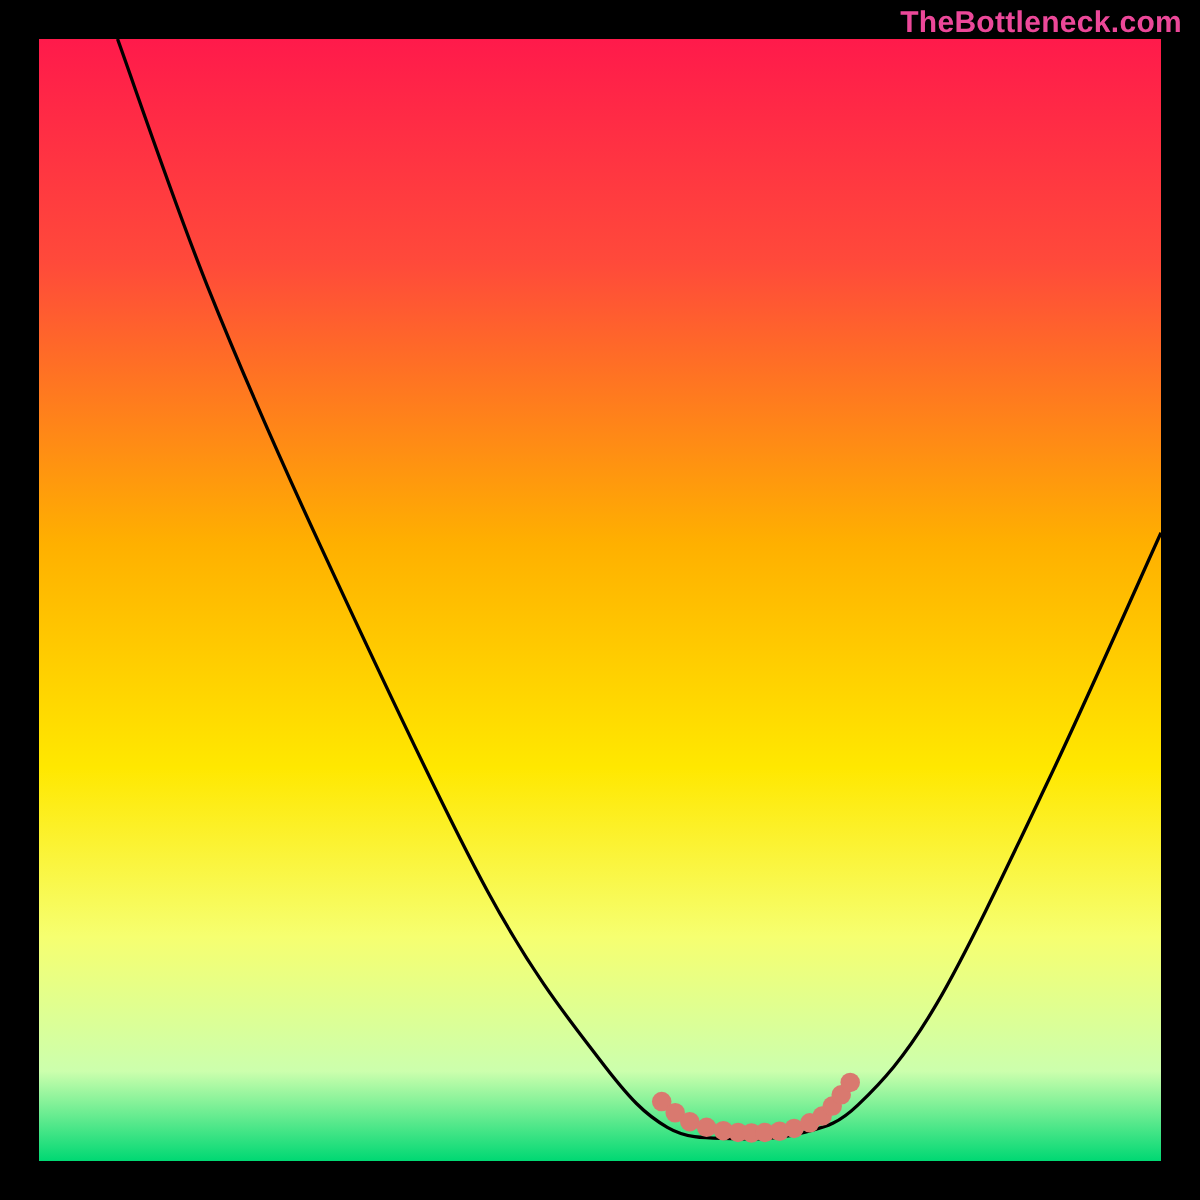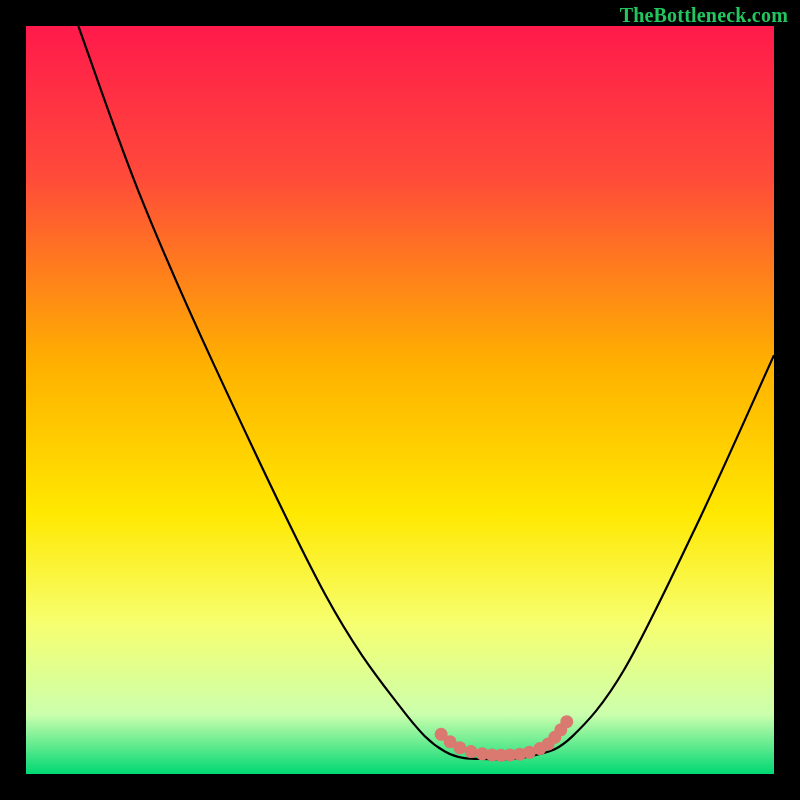--- a/index.html
+++ b/index.html
@@ -25,24 +25,24 @@
     width: 748px;
     height: 748px;
   }
   svg {
     display: block;
   }
   .watermark {
     position: absolute;
     top: 4px;
     right: 12px;
-    font-family: Liberation Serif, serif;
+    font-family: Liberation Sans, sans-serif;
     font-size: 20px;
     font-weight: 700;
-    color: #22c55e;
+    color: #ec4899;
     letter-spacing: 0.2px;
   }
 </style>
 </head>
 <body>
 
 <div class="frame">
   <div class="plot-area">
     <svg id="chart-svg" width="748" height="748" viewBox="0 0 748 748">
       <defs>

